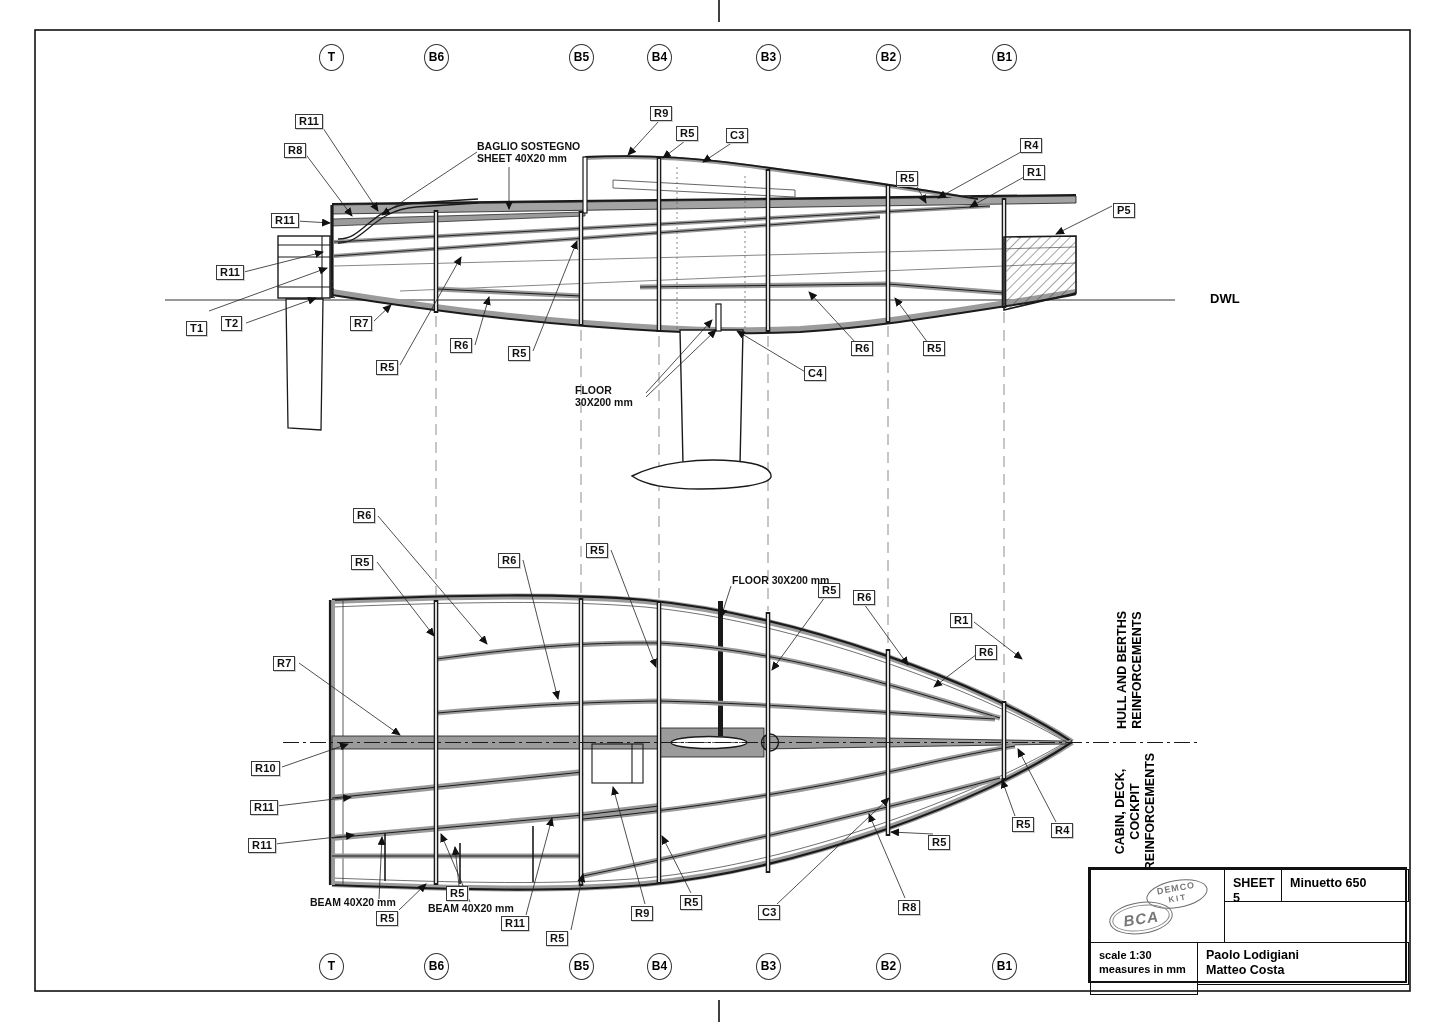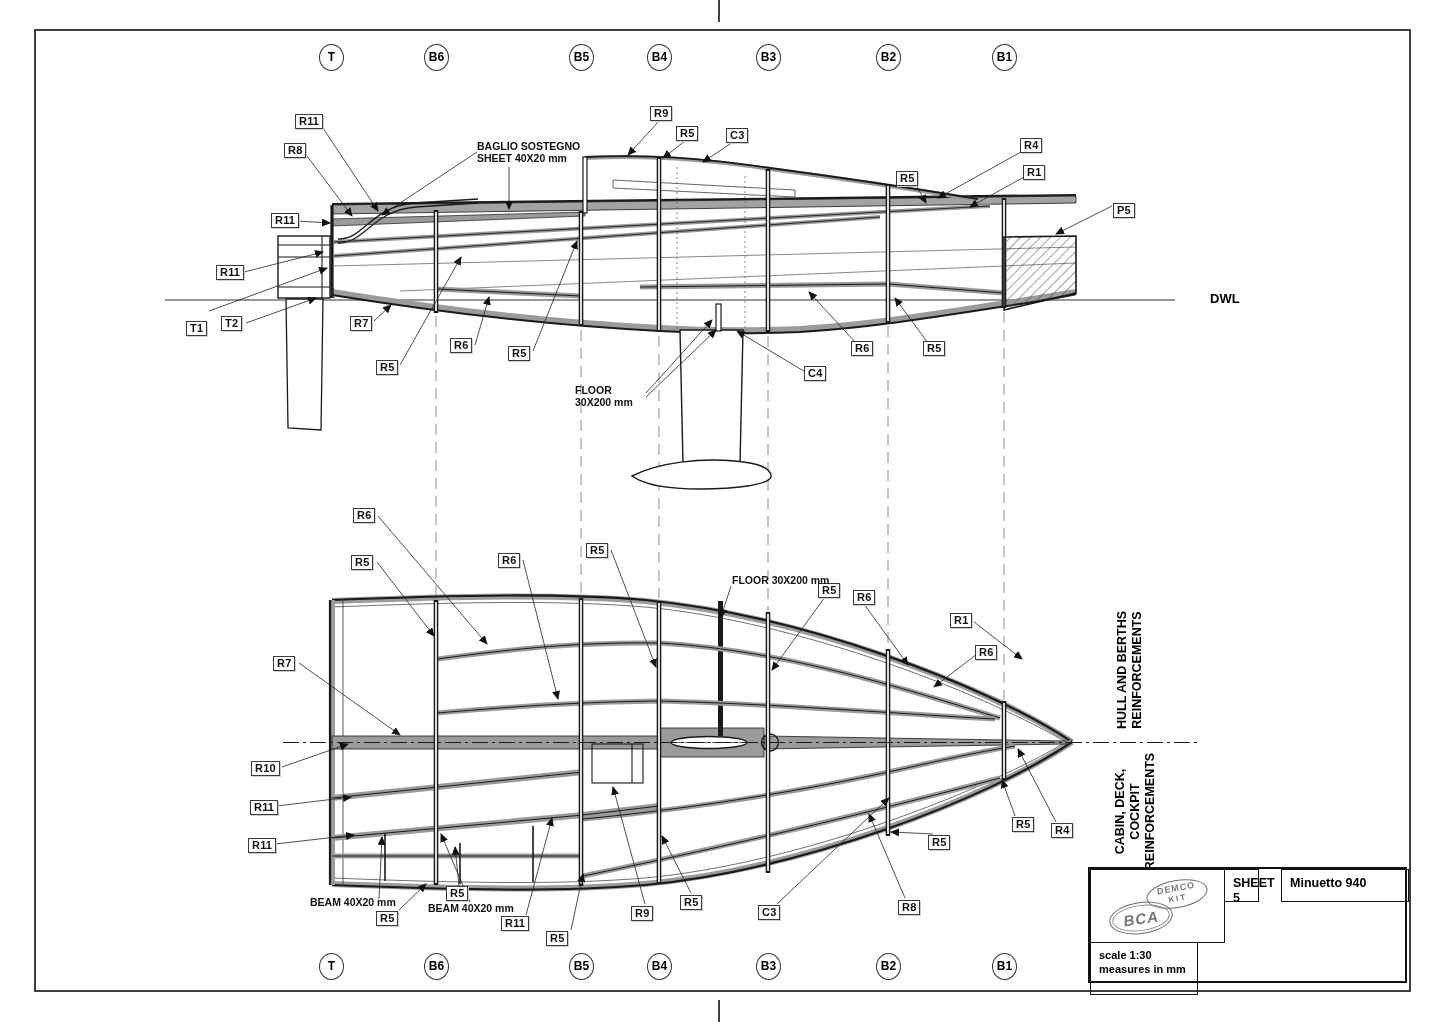--- a/index.html
+++ b/index.html
@@ -345,23 +345,27 @@
     <div class="logo-ell" style="left:55px;top:10px;width:62px;height:28px;transform:rotate(-10deg)">
       <div class="logo-txt" style="top:2px;font-size:9px;letter-spacing:1px">DEMCO</div>
       <div class="logo-txt" style="top:13px;font-size:8px;letter-spacing:2px">KIT</div>
     </div>
     <div class="logo-ell" style="left:18px;top:32px;width:64px;height:32px;transform:rotate(-8deg)">
       <div class="inner"></div>
       <div class="logo-txt" style="top:7px;font-size:15px;font-style:italic;letter-spacing:1px">BCA</div>
     </div>
   </div>
 
-  <div class="tb-cell tb-text" style="left:134px;top:0;width:35px;height:33px">SHEET 5</div>
-  <div class="tb-cell tb-text" style="left:191px;top:0;width:128px;height:33px">Minuetto 940</div>
+  <div class="tb-cell tb-text" style="left:134px;top:0;width:58px;height:33px">SHEET 5</div>
+  <div class="tb-cell tb-text" style="left:191px;top:0;width:128px;height:33px">Minuetto 650</div>
 
 
   <div class="tb-cell tb-small" style="left:0;top:73px;width:108px;height:53px">
     <div>scale 1:30</div>
     <div>measures in mm</div>
   </div>
+  <div class="tb-cell tb-text" style="left:107px;top:73px;width:212px;height:43px;padding-top:5px">
+    <div>Paolo Lodigiani</div>
+    <div>Matteo Costa</div>
+  </div>
 </div>
 
 </div>
 
 </body></html>

